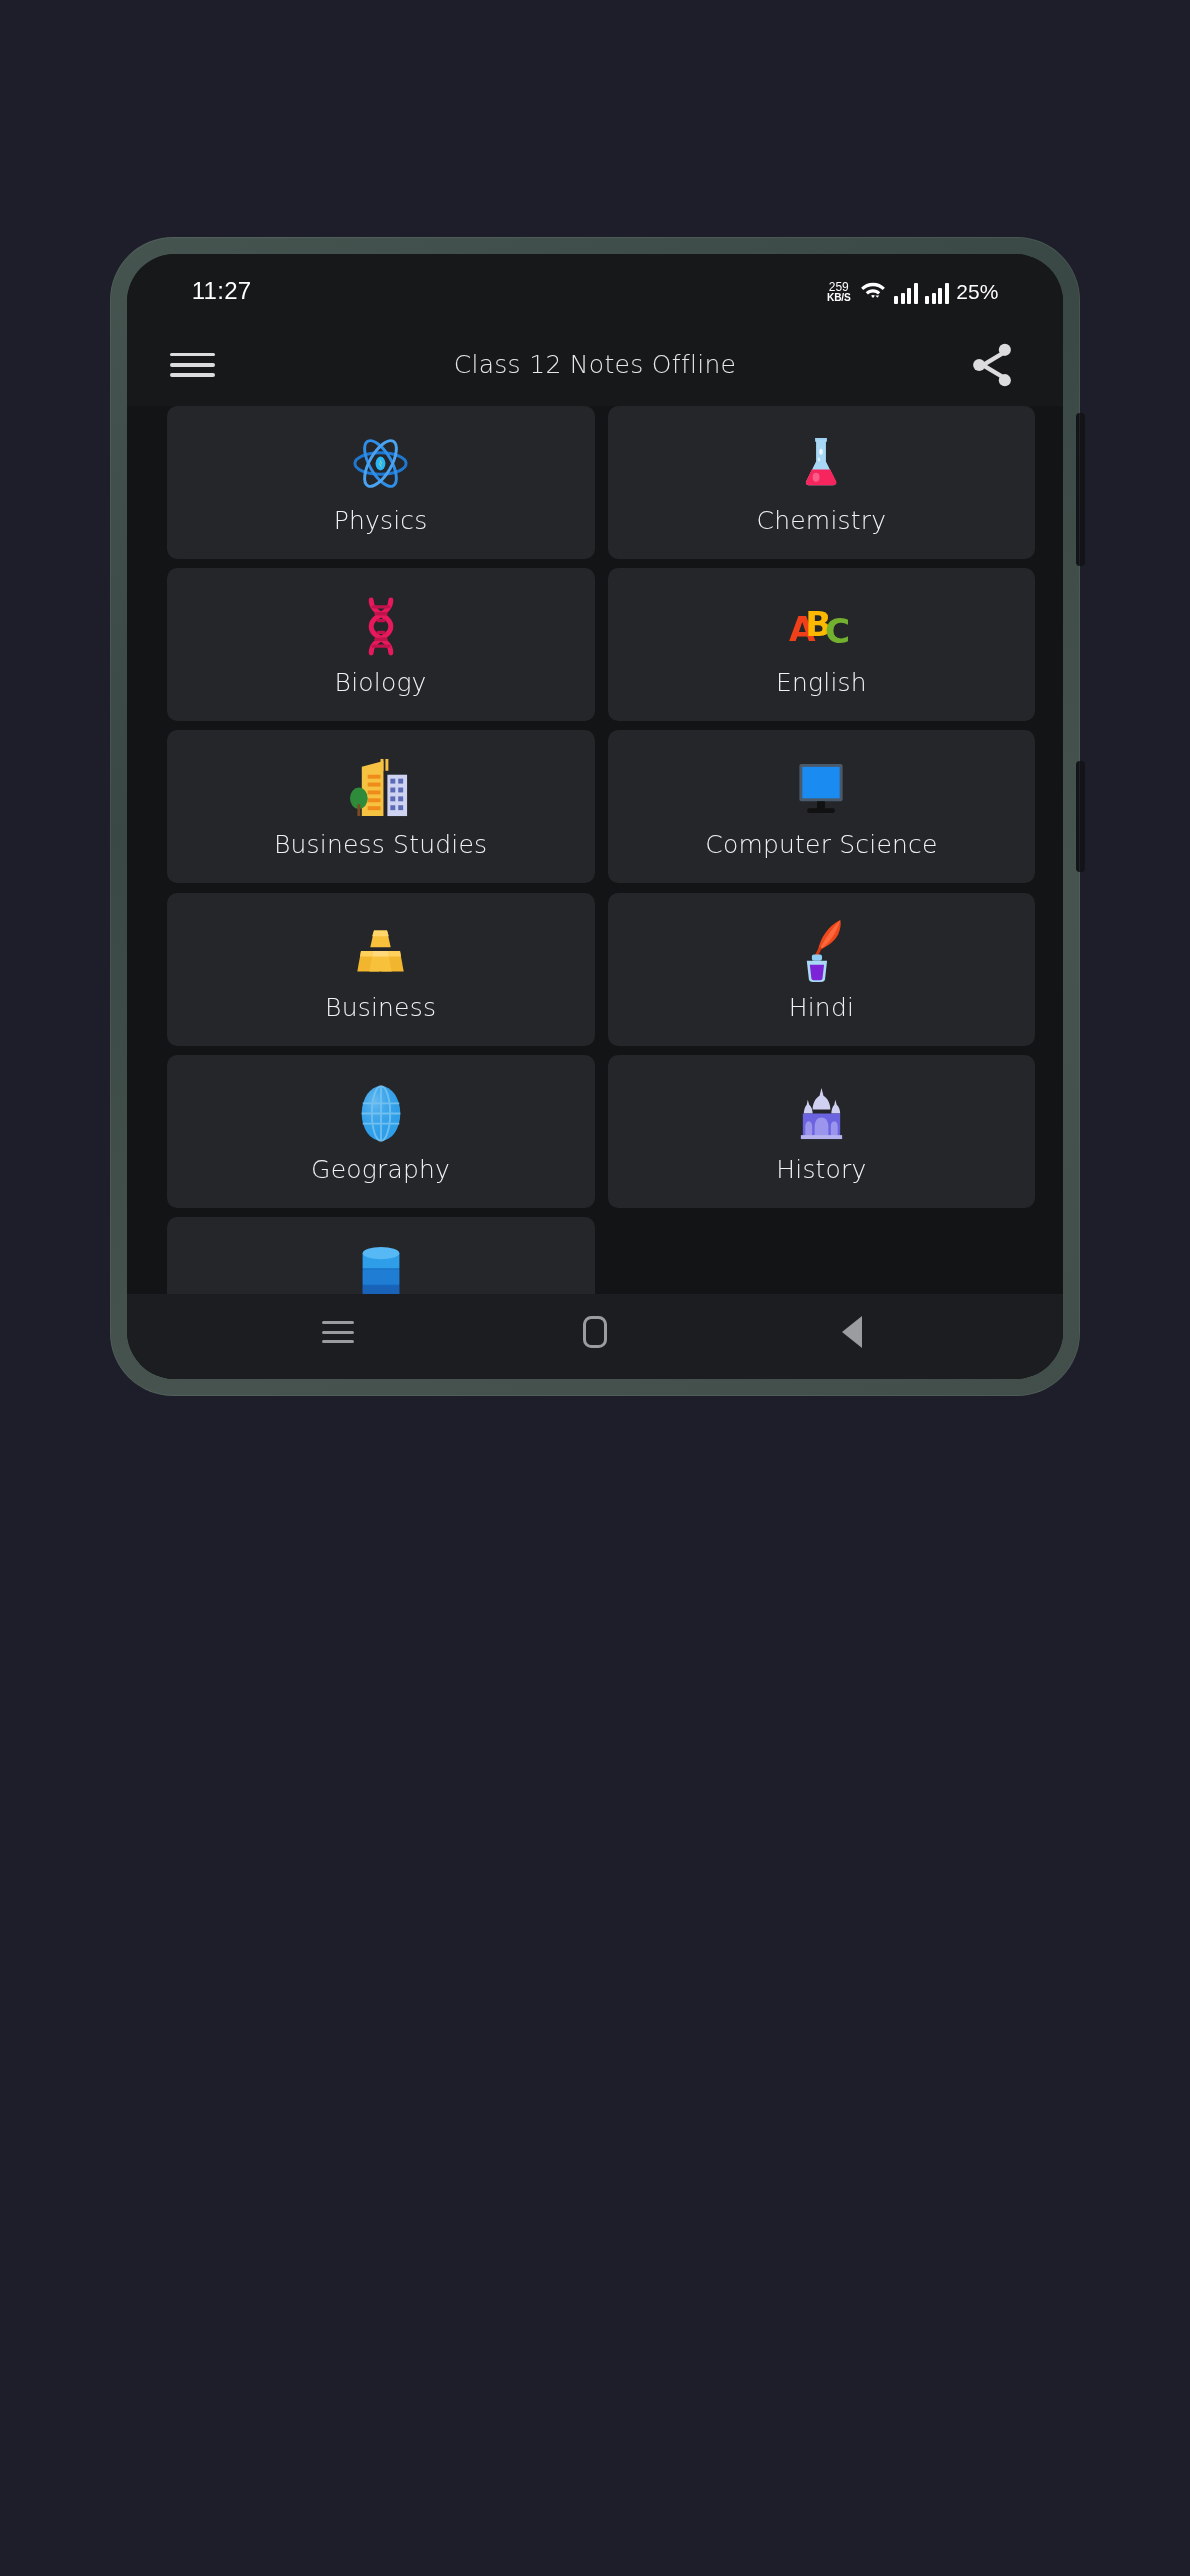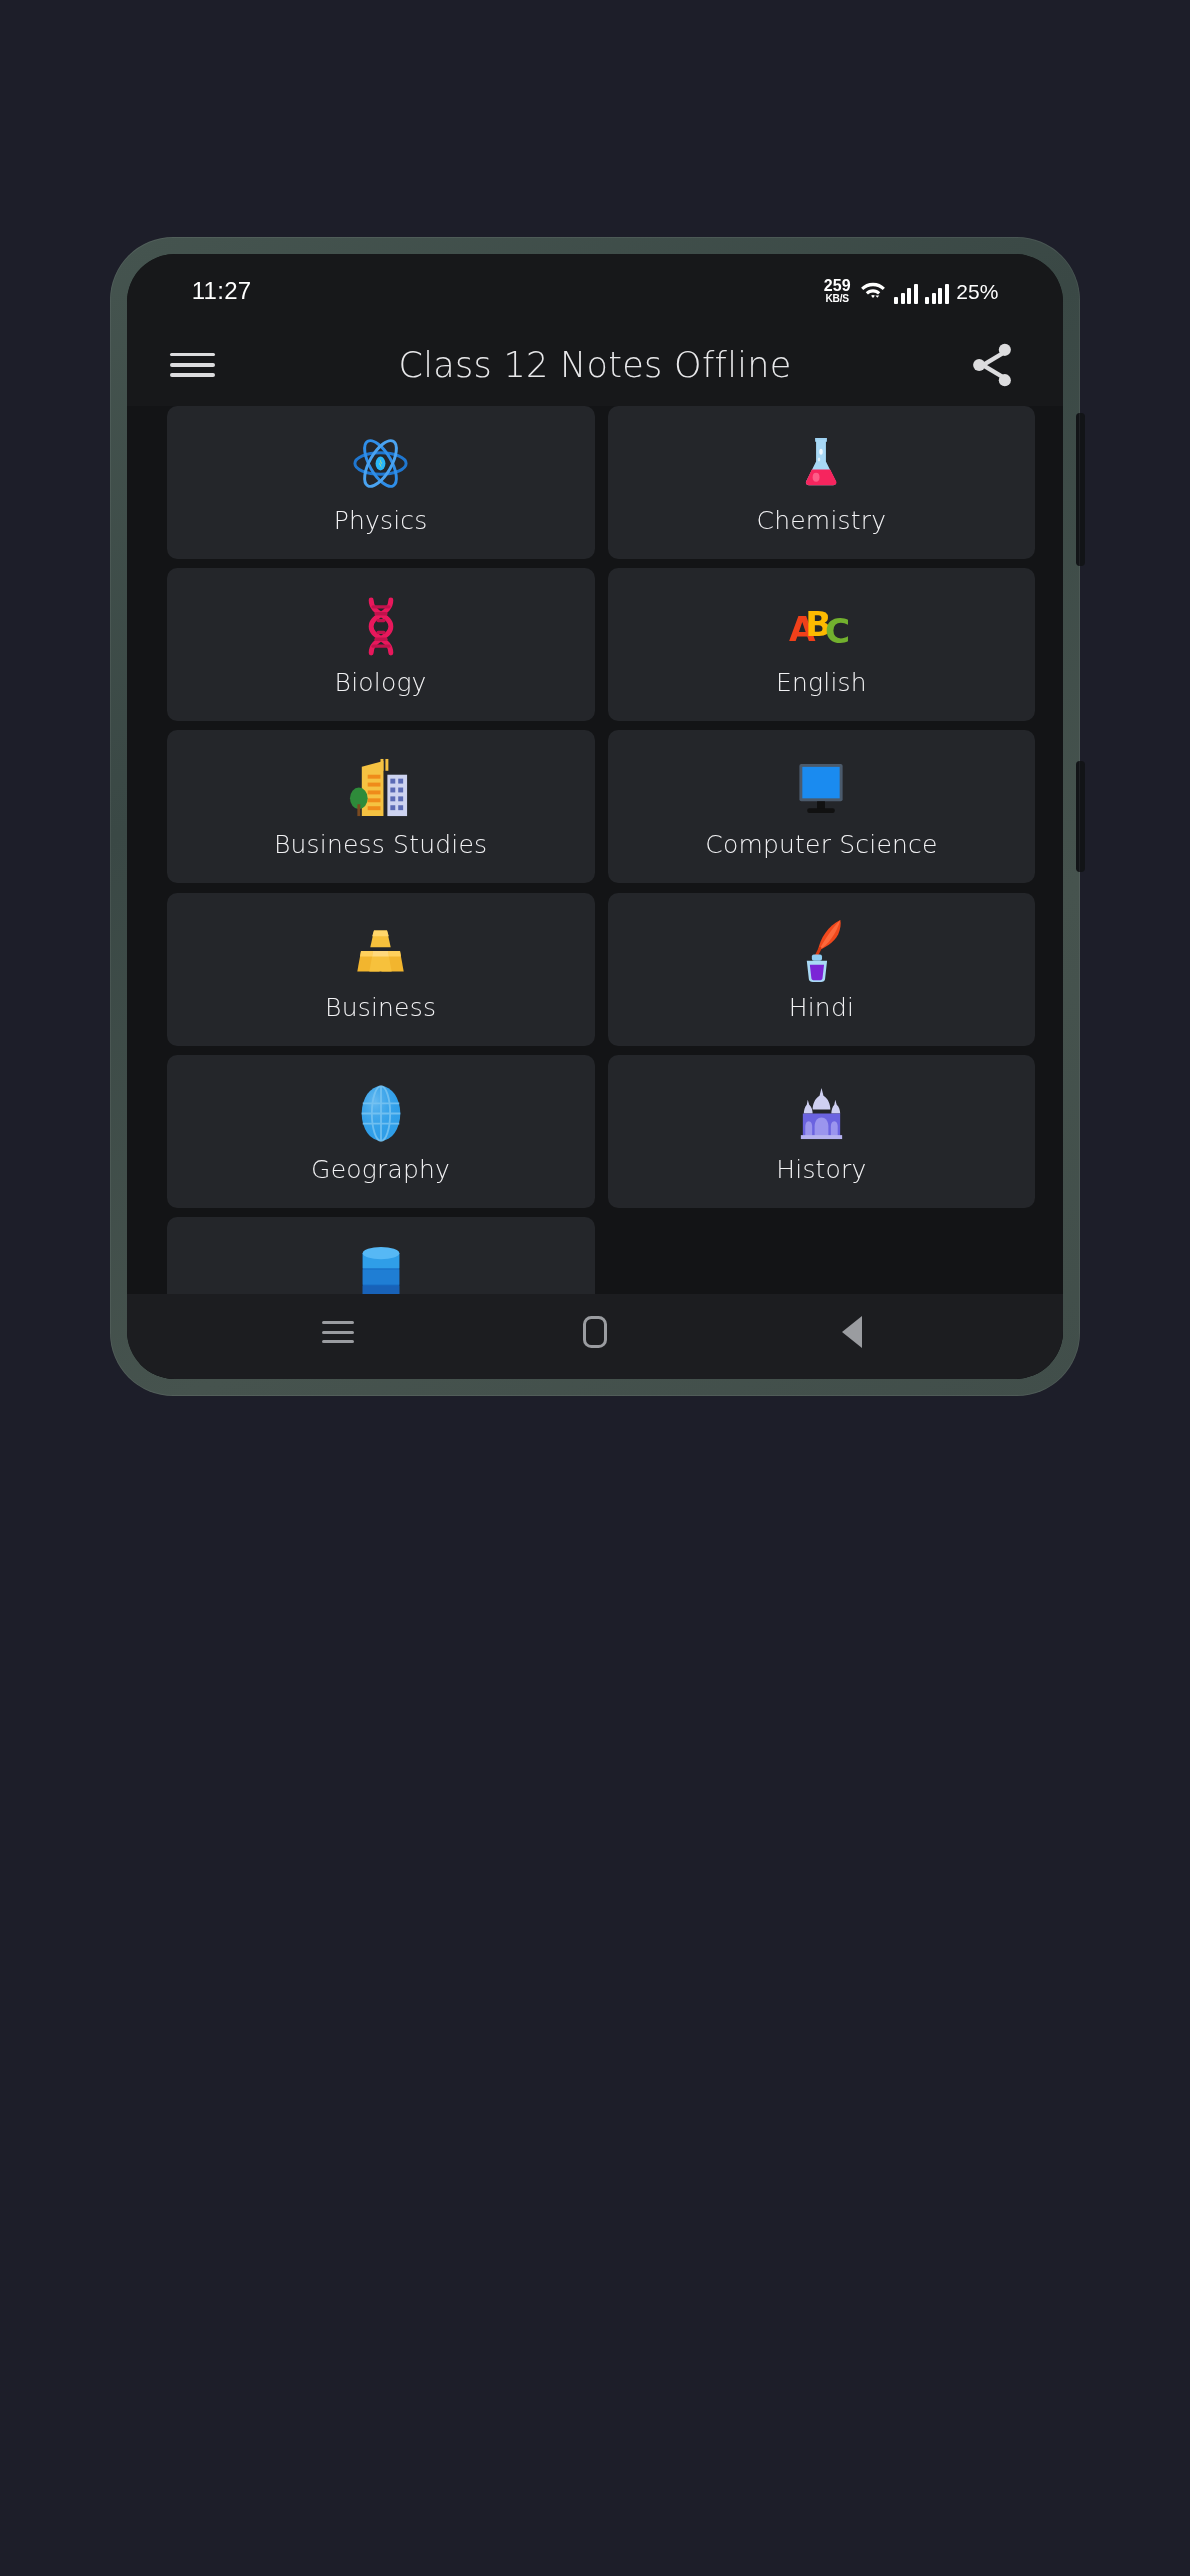--- a/index.html
+++ b/index.html
@@ -53,21 +53,21 @@
     color:#ffffff;
     background:#17181a;
   }
   #status-clock{ font-size:24px; letter-spacing:0.3px; }
   #status-right{ display:flex; align-items:flex-end; gap:7.4px; }
   #net-speed{
     display:flex; flex-direction:column;
     align-items:center; line-height:1;
     margin-right:0.9px;
   }
-  #net-speed .n{ font-size:16px; font-weight:700;text-align:right; }
+  #net-speed .n{ font-size:12px; font-weight:400;text-align:right; }
   #net-speed .u{ font-size:10.2px; font-weight:600; letter-spacing:-0.2px; }
   .bars{ display:flex; align-items:flex-end; gap:2.3px; height:20.4px; }
   .bars i{ display:block; width:4.2px; background:#fff; border-radius:0.9px; }
   .bars i:nth-child(1){ height:7.4px; }
   .bars i:nth-child(2){ height:11px; }
   .bars i:nth-child(3){ height:16px; }
   .bars i:nth-child(4){ height:20.4px; }
   #battery-pct{ font-size:21px; }
 
   
@@ -79,21 +79,21 @@
     position:relative;
   }
   #menu-button{ width:56px; height:56px; display:flex; flex-direction:column;
       justify-content:center; gap:6.5px; cursor:pointer; }
   #menu-button span{ display:block; height:3.7px; width:45px; background:#dcdcde;
       border-radius:1.9px; }
   #app-title{
     position:absolute; left:0; right:0;
     text-align:center;
     color:#e8e8ea;
-    font-size:35px;
+    font-size:25px;
     font-family:"DejaVu Sans", sans-serif;
     font-weight:300;
     letter-spacing:0.3px;
     pointer-events:none;
   }
   #share-button{ margin-left:auto; width:56px; height:56px; position:relative;
       cursor:pointer; z-index:2; }
 
   
   #subject-grid{

